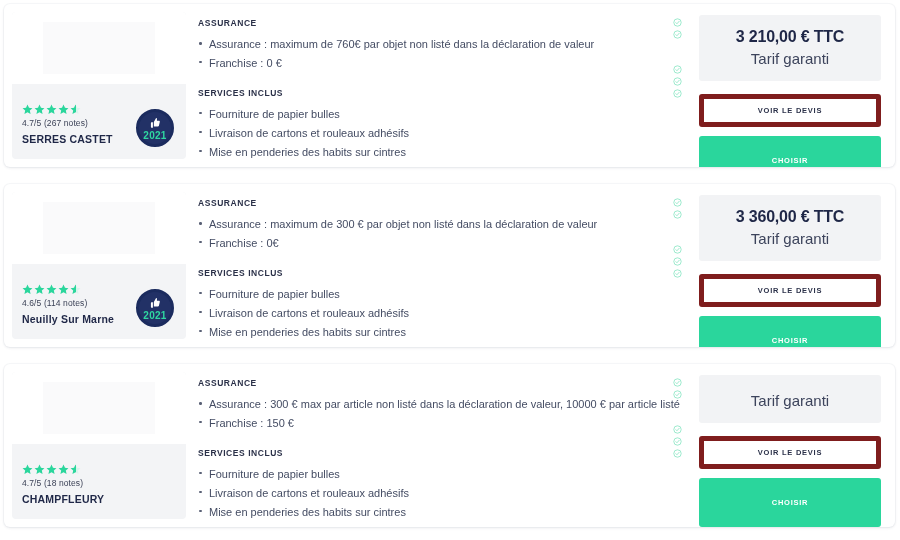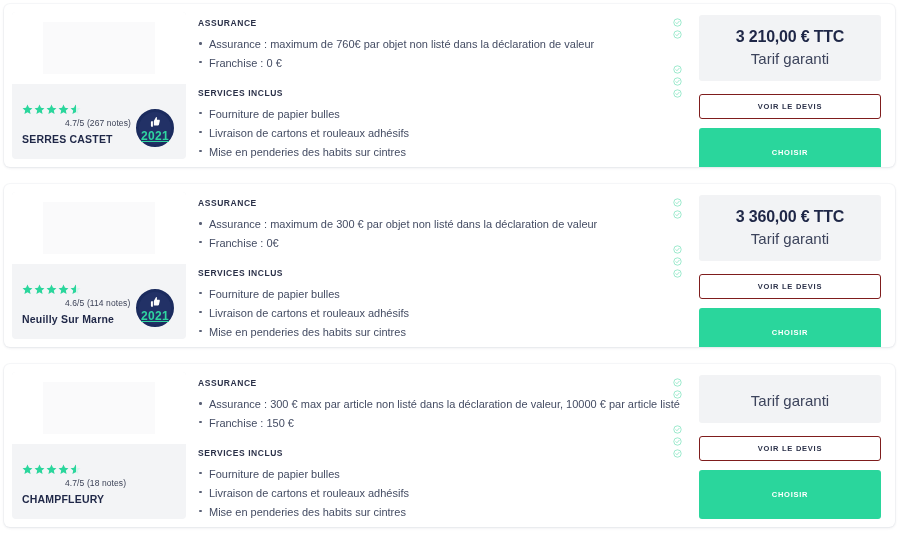--- a/index.html
+++ b/index.html
@@ -73,21 +73,20 @@
     margin-bottom: 3px;
     height: 12px;
     align-items: center;
   }
   .star { width: 11px; height: 11px; display: block; }
   .rating-line {
     font-size: 8.5px;
     color: #3c4257;
     letter-spacing: 0.1px;
     margin-bottom: 5px;
-    margin-left: 43px;
   }
   .mover-name {
     font-size: 10.5px;
     font-weight: bold;
     color: #1f2747;
     letter-spacing: 0.2px;
   }
   .year-badge {
     position: absolute;
     right: 12px;
@@ -99,25 +98,24 @@
     border: 3px solid #1b2b5e;
     box-sizing: border-box;
     display: flex;
     flex-direction: column;
     align-items: center;
     justify-content: center;
     line-height: 1;
   }
   .badge-thumb { width: 14px; height: 14px; display: block; margin-bottom: 1px; }
   .badge-year {
-    font-size: 12px;
+    font-size: 10px;
     font-weight: bold;
     color: #2fd6a0;
     letter-spacing: 0.3px;
-    text-decoration: underline;
   }
 
   
   .details {
     flex: 1;
     padding: 14px 6px 10px 12px;
     min-width: 0;
   }
   .section-title {
     font-size: 8.5px;
@@ -200,21 +198,21 @@
     border-radius: 3px;
     cursor: pointer;
     border: none;
     font-family: inherit;
   }
   .btn-quote {
     margin-top: 13px;
     padding: 7px 4px;
     background: #ffffff;
     color: #2b3149;
-    border: 1px solid #7f1d1d;
+    border: 5px solid #7f1d1d;
   }
   .btn-choose {
     margin-top: 9px;
     padding: 20px 4px;
     background: #2ad69c;
     color: #ffffff;
   }
 </style>
 </head>
 <body>

